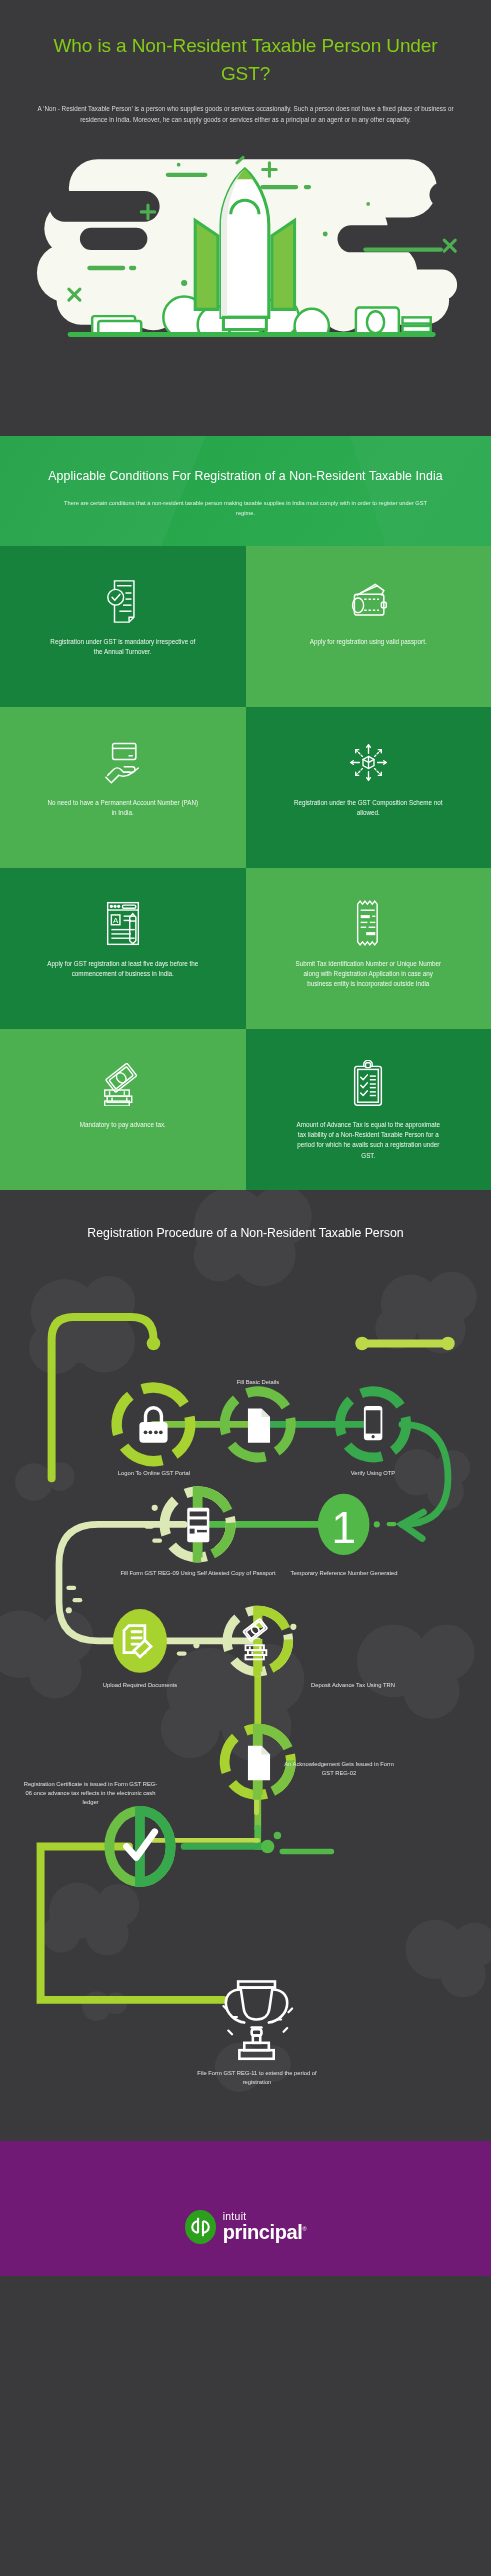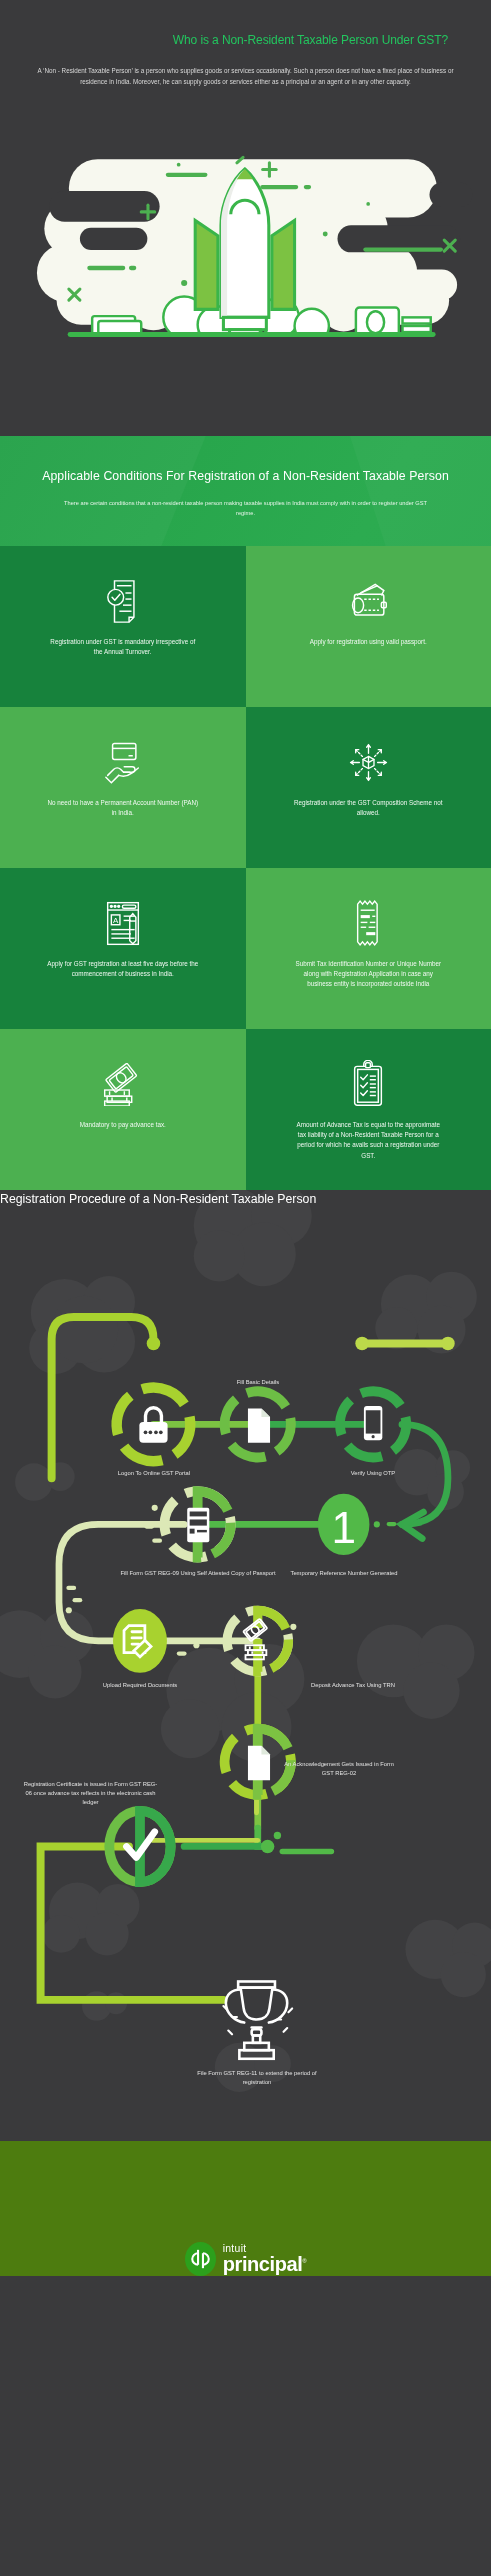--- a/index.html
+++ b/index.html
@@ -12,25 +12,25 @@
 
   
   .hero {
     background: #3a3a3c;
     padding: 32px 0 0 0;
     position: relative;
     height: 436px;
     overflow: hidden;
   }
   .hero-title {
-    color: #22c55e;
-    font-size: 12px;
+    color: #84cc16;
+    font-size: 19px;
     font-weight: 400;
     line-height: 1.45;
-    text-align: right;
+    text-align: center;
     letter-spacing: -0.1px;
     padding: 0 43px;
   }
   .hero-sub {
     color: #dadada;
     font-size: 6.3px;
     line-height: 1.75;
     text-align: center;
     margin: 16px auto 0;
     width: 432px;
@@ -78,32 +78,32 @@
     color: #f2f9f3; font-size: 6.3px; line-height: 1.62;
     text-align: center; max-width: 153px;
   }
 
   
   .proc { background: #3a3a3c; position: relative; overflow: hidden; height: 951px; }
   .proc-clouds { position:absolute; inset:0; }
   .proc-title {
     position: relative; z-index: 3;
     color: #ffffff; font-size: 12.3px; font-weight: 400;
-    text-align: left; line-height: 1.6; 
+    text-align: center; line-height: 1.6; padding-top: 34px;
   }
   .flow { position: absolute; left: 0; top: 0; width: 491px; height: 951px; z-index: 2; }
   .flab {
     position: absolute; z-index: 4;
     color: #e3e3e3; font-size: 5.8px; line-height: 1.55; text-align: center;
   }
 
   
   .footer {
-    background: #4d7c0f; height: 135px;
-    display: flex; align-items: flex-end; justify-content: center;
+    background: #701a75; height: 135px;
+    display: flex; align-items: center; justify-content: center;
     padding-top: 36px;
   }
   .logo-row { display: flex; align-items: center; gap: 6.8px; }
   .logo-mark {
     width: 31px; height: 34px; border-radius: 50%;
     background: #2ca01c; display:flex; align-items:center; justify-content:center;
   }
   .logo-text { display: flex; flex-direction: column; }
   .logo-intuit {
     color: #fff; font-size: 10.4px; letter-spacing: 0.3px;
@@ -208,21 +208,21 @@
         <rect x="110" y="292" width="600" height="8" rx="4" fill="#3ab54a"></rect>
       </svg>
     </div>
   </section>
 
   <section class="cond">
     <div class="cond-diag"></div>
     <div class="cond-diag2"></div>
 
     <div class="cond-head">
-      <h2 class="cond-title">Applicable Conditions For Registration of a Non-Resident Taxable Person</h2>
+      <h2 class="cond-title">Applicable Conditions For Registration of a Non-Resident Taxable India</h2>
       <p class="cond-sub">There are certain conditions that a non-resident taxable person making taxable supplies in India must comply with in order to register under GST regime.</p>
     </div>
 
     <div class="grid">
 
       <div class="cell dark">
         <div class="cell-icon">
           <svg width="34" height="45" viewBox="0 0 56 74" fill="none" stroke="#ffffff" stroke-width="2.4">
             <path d="M14 3h32v60l-8 8H14z"></path>
             <path d="M38 71v-8h8"></path>

